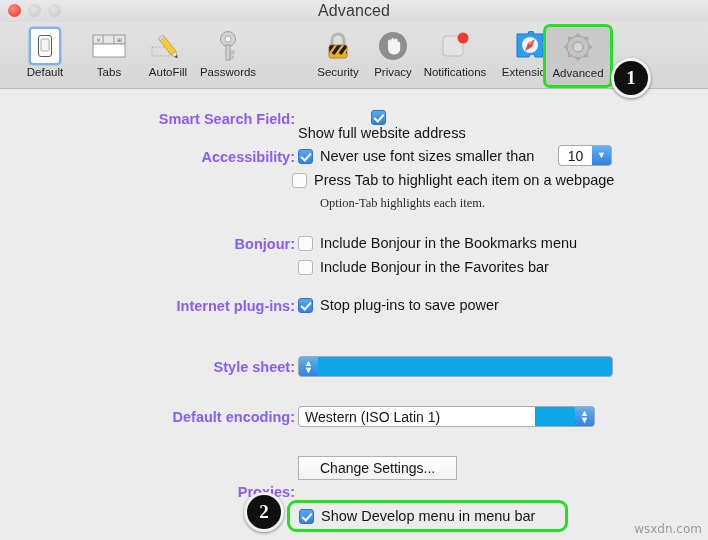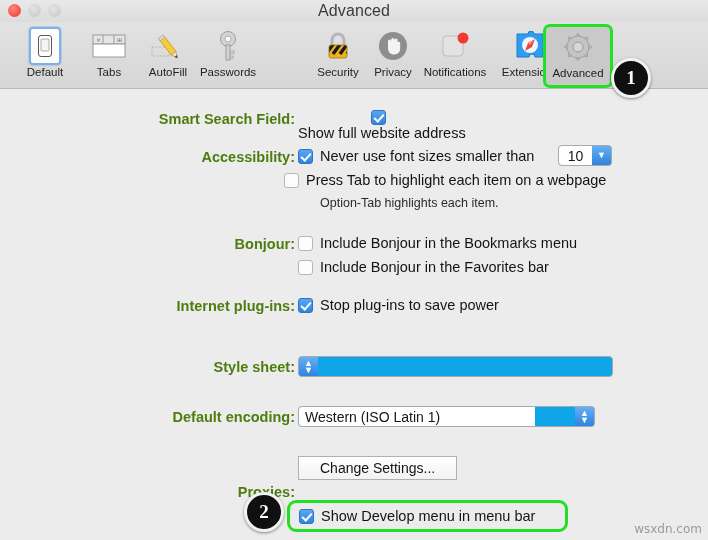--- a/index.html
+++ b/index.html
@@ -66,26 +66,26 @@
     border: 3px solid #22e022;
     border-radius: 7px;
     padding-top: 1px;
   }
 
   
   #content { position: absolute; left: 0; top: 89px; width: 708px; height: 451px; background: #ececec; }
   .rowlabel {
     position: absolute;
     text-align: right;
-    font-size: 14.5px; color: #4d7c0f; font-weight: bold;
+    font-size: 14.5px; color: #8b5cf6; font-weight: bold;
     width: 160px;
   }
   .ctrl { position: absolute; display: flex; align-items: center; }
   .optlabel { font-size: 14.5px; color: #141414; white-space: nowrap; }
-  .subnote { position: absolute; font-size: 12.5px; color: #2b2b2b; }
+  .subnote { position: absolute; font-size: 12.5px; color: #2b2b2b; font-family: Liberation Serif, serif; }
 
   
   .cb {
     width: 15px; height: 15px; border-radius: 3px;
     box-sizing: border-box; margin-right: 7px; flex: none;
     position: relative;
   }
   .cb.off { background: #fcfcfc; border: 1px solid #b6b6b6; }
   .cb.on  { background: linear-gradient(to bottom, #5aa7f0, #2f83e0); border: 1px solid #2c74c8; }
   .cb.on::after {
@@ -311,21 +311,21 @@
     <div class="rowlabel" style="left:135px; top:60px;">Accessibility:</div>
     <div class="ctrl" style="left:298px; top:59px;">
       <span class="cb on"></span>
       <span class="optlabel">Never use font sizes smaller than</span>
     </div>
     <div class="combo small" style="position:absolute; left:558px; top:56px; width:54px;">
       <div class="val">10</div>
       <div class="arrowbtn">▼</div>
     </div>
 
-    <div class="ctrl" style="left:284px; top:83px;">
+    <div class="ctrl" style="left:292px; top:83px;">
       <span class="cb off"></span>
       <span class="optlabel">Press Tab to highlight each item on a webpage</span>
     </div>
     <div class="subnote" style="left:320px; top:107px;">Option-Tab highlights each item.</div>
 
     <div class="rowlabel" style="left:135px; top:147px;">Bonjour:</div>
     <div class="ctrl" style="left:298px; top:146px;">
       <span class="cb off"></span>
       <span class="optlabel">Include Bonjour in the Bookmarks menu</span>
     </div>

